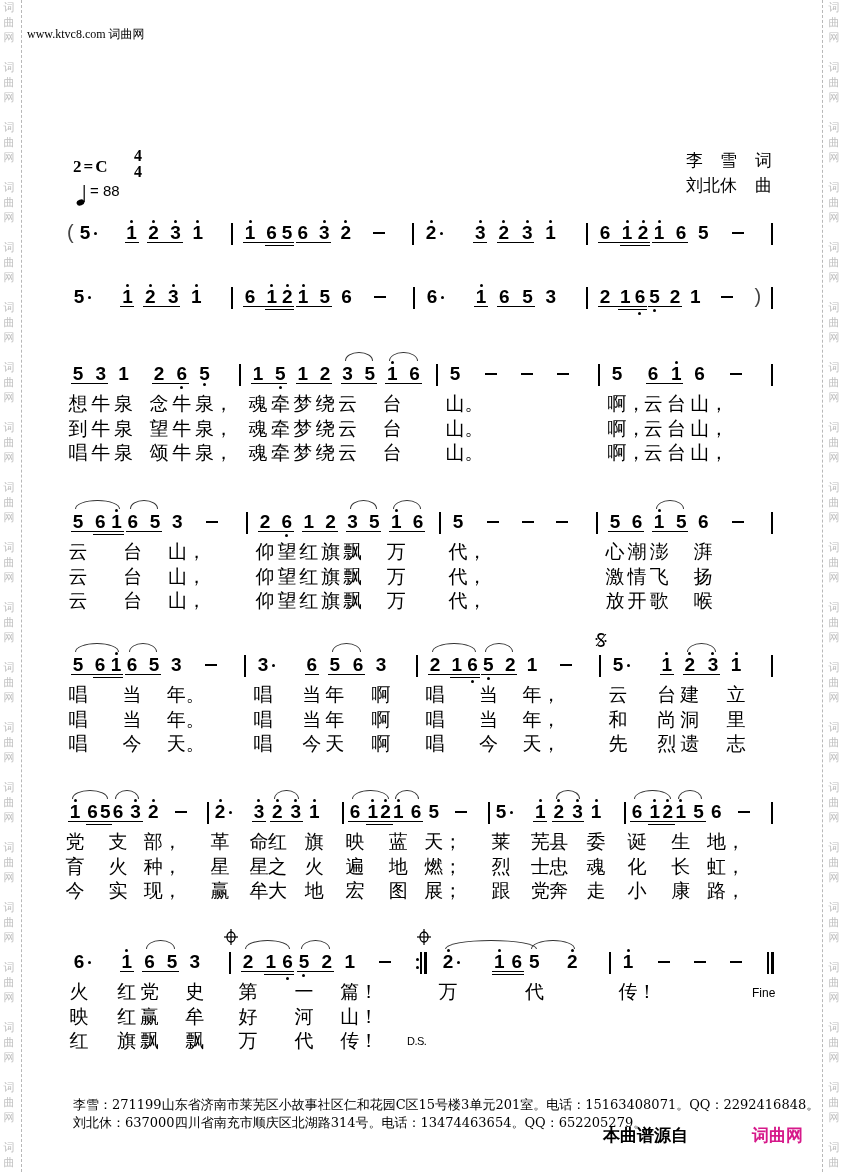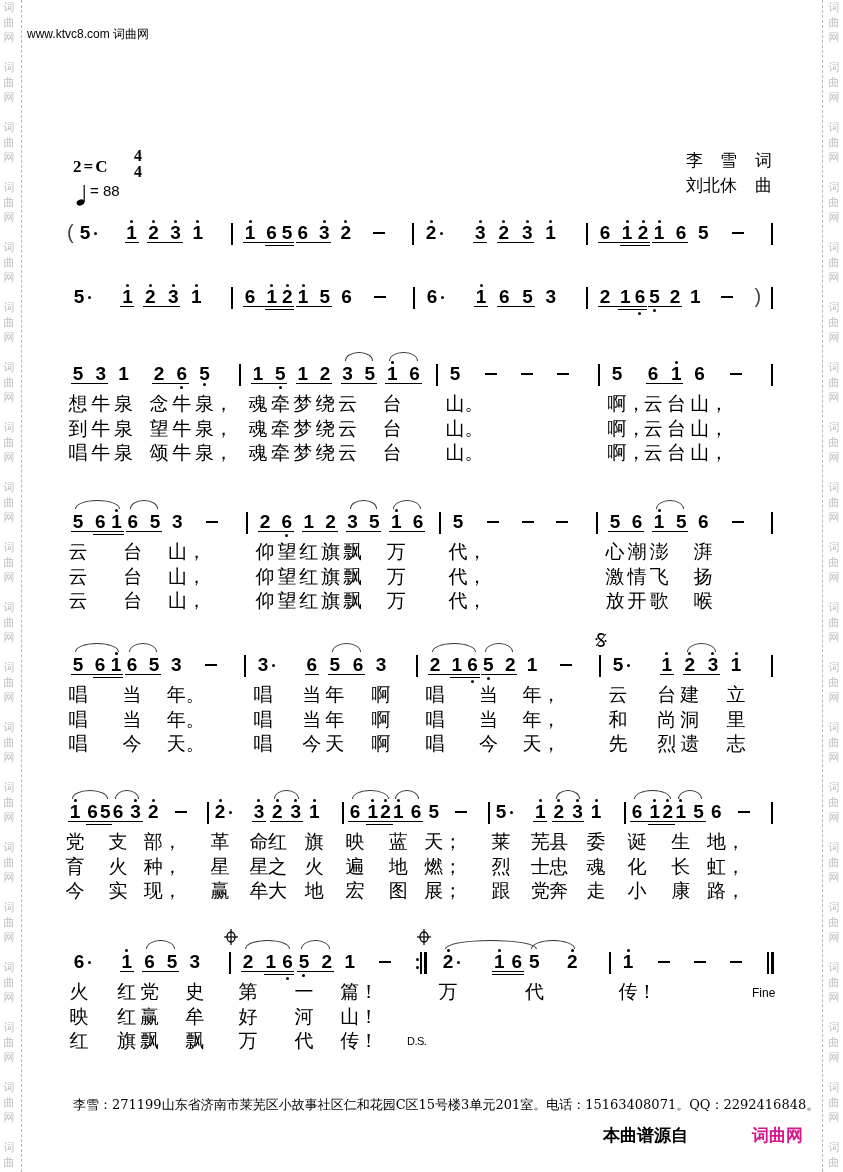--- a/index.html
+++ b/index.html
@@ -2,21 +2,21 @@
 <html><head>
 <meta charset="utf-8">
 <style>
   html,body{margin:0;padding:0;background:#fff;}
   #page{position:relative;width:843px;height:1172px;background:#fff;overflow:hidden;color:#000;font-family:"DejaVu Sans",sans-serif;}
   .vline{position:absolute;top:0;height:1172px;width:0;border-left:1px dashed #b8b8b8;}
   .vline.left{left:21px;} .vline.right{left:822px;}
   .wm-col{position:absolute;top:0;width:14px;height:1172px;}
   .wm-col.left{left:3px;} .wm-col.right{left:828px;}
   .wm-group{position:absolute;left:0;width:12px;font-size:11px;line-height:15px;color:#c0c0c0;word-break:break-all;text-align:center;font-family:"DejaVu Serif",serif;}
-  .site{position:absolute;left:27px;top:27px;font-size:12px;line-height:14px;font-family:Liberation Sans, sans-serif;white-space:nowrap;}
+  .site{position:absolute;left:27px;top:27px;font-size:12px;line-height:14px;font-family:Liberation Serif, serif;white-space:nowrap;}
   .title{position:absolute;left:243px;top:94px;margin:0;font-size:47px;font-weight:normal;letter-spacing:1.5px;line-height:56px;white-space:nowrap;font-family:"DejaVu Sans",sans-serif;}
   .key{position:absolute;left:73px;top:158px;font-weight:bold;font-size:17px;line-height:18px;letter-spacing:2px;font-family:"Liberation Serif",serif;}
   .ts{position:absolute;left:131px;top:148px;width:14px;text-align:center;font-weight:bold;font-size:16px;line-height:16px;font-family:"Liberation Serif",serif;}
   .ts span{display:block;}
   .qn{position:absolute;left:76px;top:184px;width:10px;height:22px;}
   .tempo-val{position:absolute;left:90px;top:183px;font-size:15px;line-height:16px;font-family:"Liberation Sans",sans-serif;}
   .credit{position:absolute;font-size:17px;line-height:18px;white-space:nowrap;font-family:"DejaVu Sans",sans-serif;}
   .system,.measure{position:absolute;left:0;top:0;width:0;height:0;}
   .note{position:absolute;width:16px;height:20px;text-align:center;font-weight:bold;font-size:19px;line-height:20px;font-family:"Liberation Sans",sans-serif;}
   .dot{position:absolute;width:3px;height:3px;border-radius:50%;background:#000;}
@@ -780,15 +780,16 @@
         <span class="lyric" style="left: 618.5px; top: 981px;">传！</span>
         <span class="bar" style="left: 767.35px; width: 1.3px; top: 952px; height: 22px;"></span>
         <span class="bar" style="left: 770.5px; width: 3px; top: 952px; height: 22px;"></span>
       </div>
     </div>
 
   <div class="ds">D.S.</div>
   <div class="fine">Fine</div>
 
   <div class="fl l1">李雪：271199山东省济南市莱芜区小故事社区仁和花园C区15号楼3单元201室。电话：15163408071。QQ：2292416848。</div>
+  <div class="fl l2">刘北休：637000四川省南充市顺庆区北湖路314号。电话：13474463654。QQ：652205279。</div>
   <div class="src-label">本曲谱源自</div>
   <div class="src-site" style="color: rgb(214, 25, 138);">词曲网</div>
 </div>
 
 </body></html>

